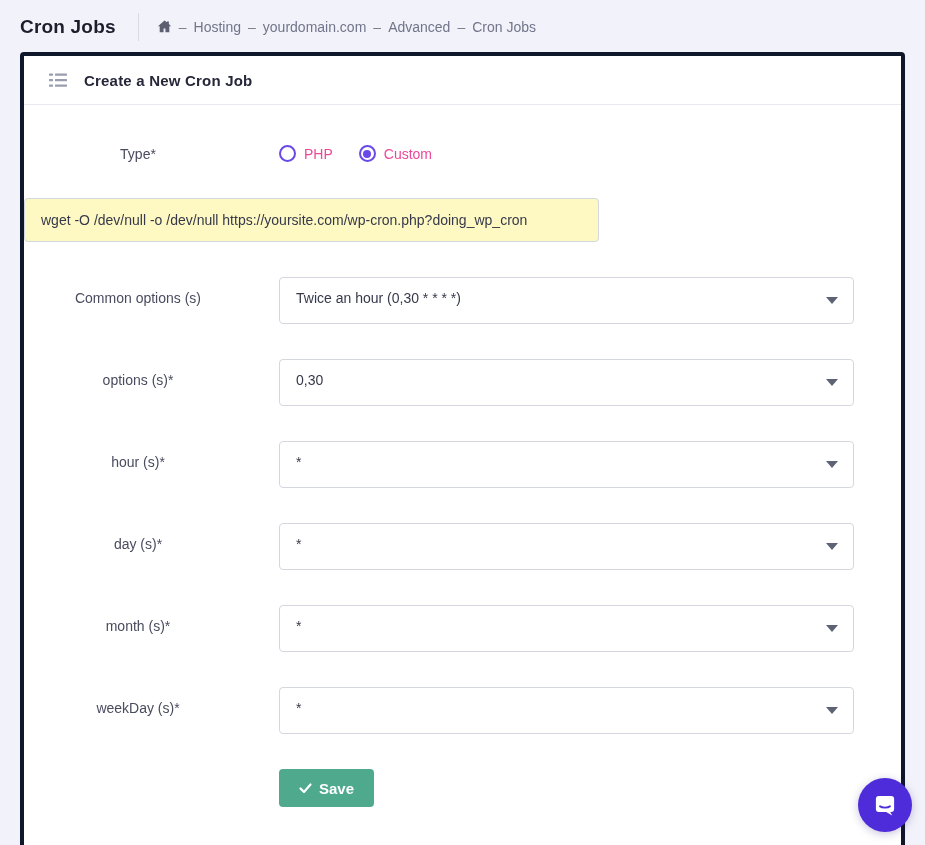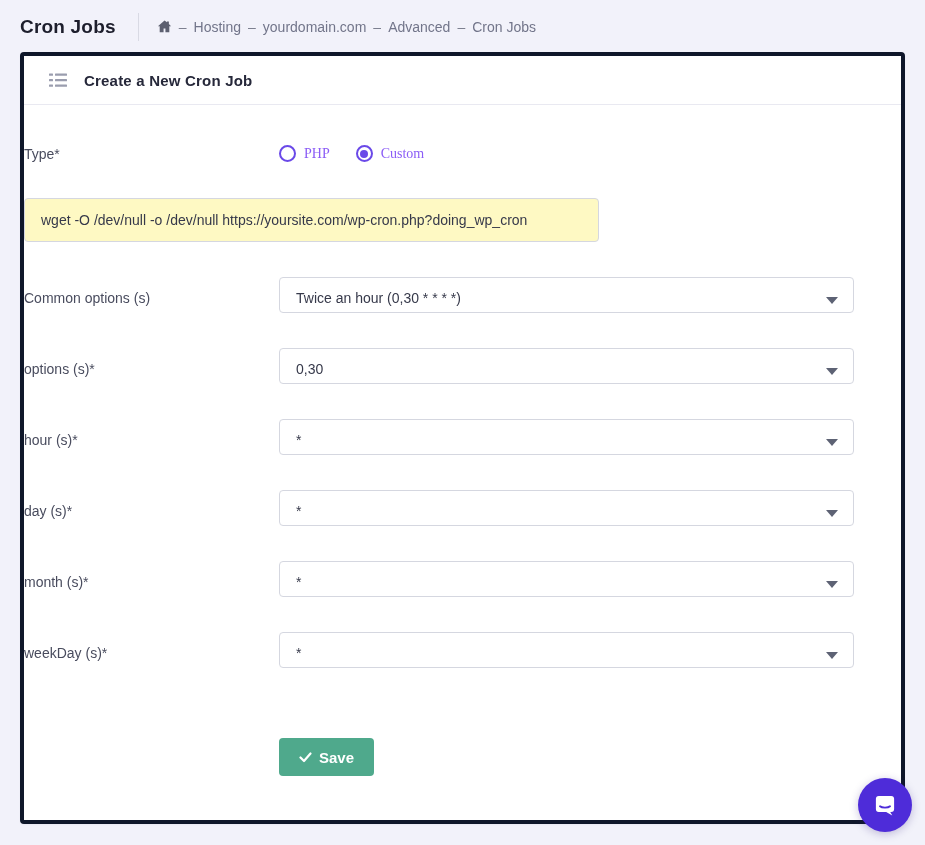--- a/index.html
+++ b/index.html
@@ -40,50 +40,50 @@
     padding: 14px 24px;
     border-bottom: 1px solid #e9e9f1;
   }
   .card-header .list-icon { display: inline-flex; }
   .card-title { font-size: 15px; font-weight: bold; color: #26283a; letter-spacing: 0.2px; }
   
   .form { padding: 40px 0 44px 0; }
   .form-row { display: flex; align-items: flex-start; margin-bottom: 35px; }
   .form-label {
     width: 228px; margin-right: 27px;
-    text-align: left;
+    text-align: center;
     font-size: 14px; color: #494c5e;
     padding-top: 13px;
   }
   .type-row { align-items: center; margin-bottom: 36px; }
   .type-row .form-label { padding-top: 0; }
   .radio-group { display: flex; align-items: center; }
   .radio-opt { display: flex; align-items: center; cursor: pointer; margin-right: 26px; }
   .radio-circle {
     width: 17px; height: 17px; border-radius: 50%;
     border: 2px solid #6a49e8; background: #fff;
     display: inline-flex; align-items: center; justify-content: center;
     margin-right: 8px;
   }
   .radio-circle.selected::after {
     content: ""; width: 8px; height: 8px; border-radius: 50%;
     background: #6a49e8;
   }
-  .radio-label { font-size: 14px; color: #8b5cf6; font-family: Liberation Serif, serif; }
+  .radio-label { font-size: 14px; color: #ec4899; }
   .text-input {
     width: 575px; height: 44px;
     border: 1px solid #d5d7e0; border-radius: 4px;
     padding: 0 52px 0 16px;
     font-family: "Liberation Sans", sans-serif;
     font-size: 14px; color: #36394a;
     background: #fef9c3; outline: none;
   }
   .select-box {
     position: relative;
-    width: 575px; height: 36px;
+    width: 575px; height: 47px;
     border: 1px solid #d5d7e0; border-radius: 4px;
     background: #fff; cursor: pointer;
   }
   .select-value {
     position: absolute; left: 16px; top: 12px;
     font-size: 14px; color: #36394a; white-space: nowrap;
   }
   .caret {
     position: absolute; right: 15px; top: 19px;
     width: 0; height: 0;
@@ -94,21 +94,20 @@
   .save-row { margin-bottom: 0; }
   .save-btn {
     margin-left: 255px;
     width: 95px; height: 38px;
     background: #4fa98c; color: #fff;
     border: none; border-radius: 4px;
     font-family: "Liberation Sans", sans-serif;
     font-size: 15px; font-weight: bold;
     display: inline-flex; align-items: center; justify-content: center; gap: 7px;
     cursor: pointer;
-    margin-top: 35px;
   }
   
   .chat-launcher {
     position: fixed; right: 13px; bottom: 13px;
     width: 54px; height: 54px; border-radius: 50%;
     background: #4e2cd9; border: none; cursor: pointer;
     display: flex; align-items: center; justify-content: center;
     box-shadow: 0 2px 8px rgba(40,20,120,0.25);
   }
 </style>

